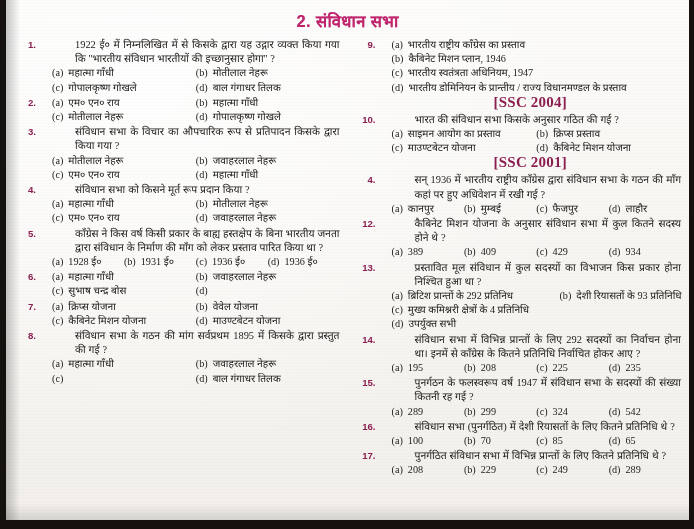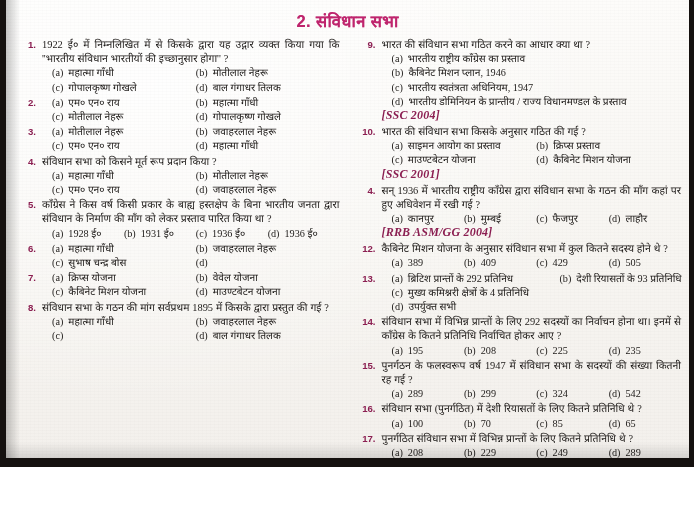--- a/index.html
+++ b/index.html
@@ -7,21 +7,21 @@
     margin: 0;
     padding: 0;
     background: #ffffff;
   }
   body {
     font-family: "Liberation Serif", "DejaVu Serif", serif;
   }
   .page {
     position: relative;
     width: 694px;
-    height: 467px;
+    height: 529px;
     box-sizing: border-box;
     background: #fbfaf8;
     border-left: 6px solid #15110f;
     border-right: 5px solid #15110f;
     border-bottom: 9px solid #15110f;
     border-top: 0;
     overflow: hidden;
   }
   .paper {
     position: absolute;
@@ -86,20 +86,21 @@
     flex: 1 1 auto;
     min-width: 0;
   }
   .q-text {
     font-size: 10.4px;
     line-height: 14.2px;
     color: #1d1a18;
     text-align: justify;
     text-justify: inter-word;
     word-spacing: 0.3px;
+    margin-left: 33px;
   }
 
   
   .opts {
     margin-top: 0px;
     padding-left: 10px;
   }
   .opts-row {
     display: flex;
   }
@@ -121,25 +122,24 @@
   .g2 > .opt { width: 50%; }
   .g4 > .opt { width: 25%; }
   .g1 > .opt { width: 100%; white-space: normal; }
 
   
   .w58 { width: 58% !important; }
   .w42 { width: 42% !important; }
 
   
   .src {
-    text-align: left;
+    text-align: center;
     font-family: "Liberation Serif", "DejaVu Serif", serif;
-    font-style: italic;
     font-weight: 700;
-    font-size: 12px;
+    font-size: 15px;
     letter-spacing: 0.2px;
     color: #8c1f52;
     padding-right: 2px;
     margin-top: -1px;
     margin-bottom: 1px;
   }
 
   
   .grain {
     position: absolute;
@@ -227,20 +227,21 @@
                     <span class="opt-key">(d)</span>
                     <span class="opt-txt">गोपालकृष्ण गोखले</span>
                   </div>
                 </div>
               </div>
             </div>
           </div>
           <div class="q">
             <div class="q-num">3.</div>
             <div class="q-body">
+              <div class="q-text">संविधान सभा के विचार का औपचारिक रूप से प्रतिपादन किसके द्वारा किया गया ?</div>
               <div class="opts">
                 <div class="opts-row g2">
                   <div class="opt">
                     <span class="opt-key">(a)</span>
                     <span class="opt-txt">मोतीलाल नेहरू</span>
                   </div>
                   <div class="opt">
                     <span class="opt-key">(b)</span>
                     <span class="opt-txt">जवाहरलाल नेहरू</span>
                   </div>
@@ -390,21 +391,20 @@
                   </div>
                 </div>
               </div>
             </div>
           </div>
         </div>
       <div class="col col-right" id="colRight">
           <div class="q">
             <div class="q-num">9.</div>
             <div class="q-body">
-              <div class="q-text">भारत की संविधान सभा गठित करने का आधार क्या था ?</div>
               <div class="opts">
                 <div class="opts-row g1">
                   <div class="opt">
                     <span class="opt-key">(a)</span>
                     <span class="opt-txt">भारतीय राष्ट्रीय काँग्रेस का प्रस्ताव</span>
                   </div>
                 </div>
                 <div class="opts-row g1">
                   <div class="opt">
                     <span class="opt-key">(b)</span>
@@ -473,21 +473,20 @@
                   <div class="opt">
                     <span class="opt-key">(c)</span>
                     <span class="opt-txt">फैजपुर</span>
                   </div>
                   <div class="opt">
                     <span class="opt-key">(d)</span>
                     <span class="opt-txt">लाहौर</span>
                   </div>
                 </div>
               </div>
-              <div class="src">[RRB ASM/GG 2004]</div>
             </div>
           </div>
           <div class="q">
             <div class="q-num">12.</div>
             <div class="q-body">
               <div class="q-text">कैबिनेट मिशन योजना के अनुसार संविधान सभा में कुल कितने सदस्य होने थे ?</div>
               <div class="opts">
                 <div class="opts-row g4">
                   <div class="opt">
                     <span class="opt-key">(a)</span>
@@ -496,29 +495,30 @@
                   <div class="opt">
                     <span class="opt-key">(b)</span>
                     <span class="opt-txt">409</span>
                   </div>
                   <div class="opt">
                     <span class="opt-key">(c)</span>
                     <span class="opt-txt">429</span>
                   </div>
                   <div class="opt">
                     <span class="opt-key">(d)</span>
-                    <span class="opt-txt">505</span>
+                    <span class="opt-txt">934</span>
                   </div>
                 </div>
               </div>
             </div>
           </div>
           <div class="q">
             <div class="q-num">13.</div>
             <div class="q-body">
+              <div class="q-text">प्रस्तावित मूल संविधान में कुल सदस्यों का विभाजन किस प्रकार होना निश्चित हुआ था ?</div>
               <div class="opts">
                 <div class="opts-row">
                   <div class="opt w58">
                     <span class="opt-key">(a)</span>
                     <span class="opt-txt">ब्रिटिश प्रान्तों के 292 प्रतिनिध</span>
                   </div>
                   <div class="opt w42">
                     <span class="opt-key">(b)</span>
                     <span class="opt-txt">देशी रियासतों के 93 प्रतिनिधि</span>
                   </div>

